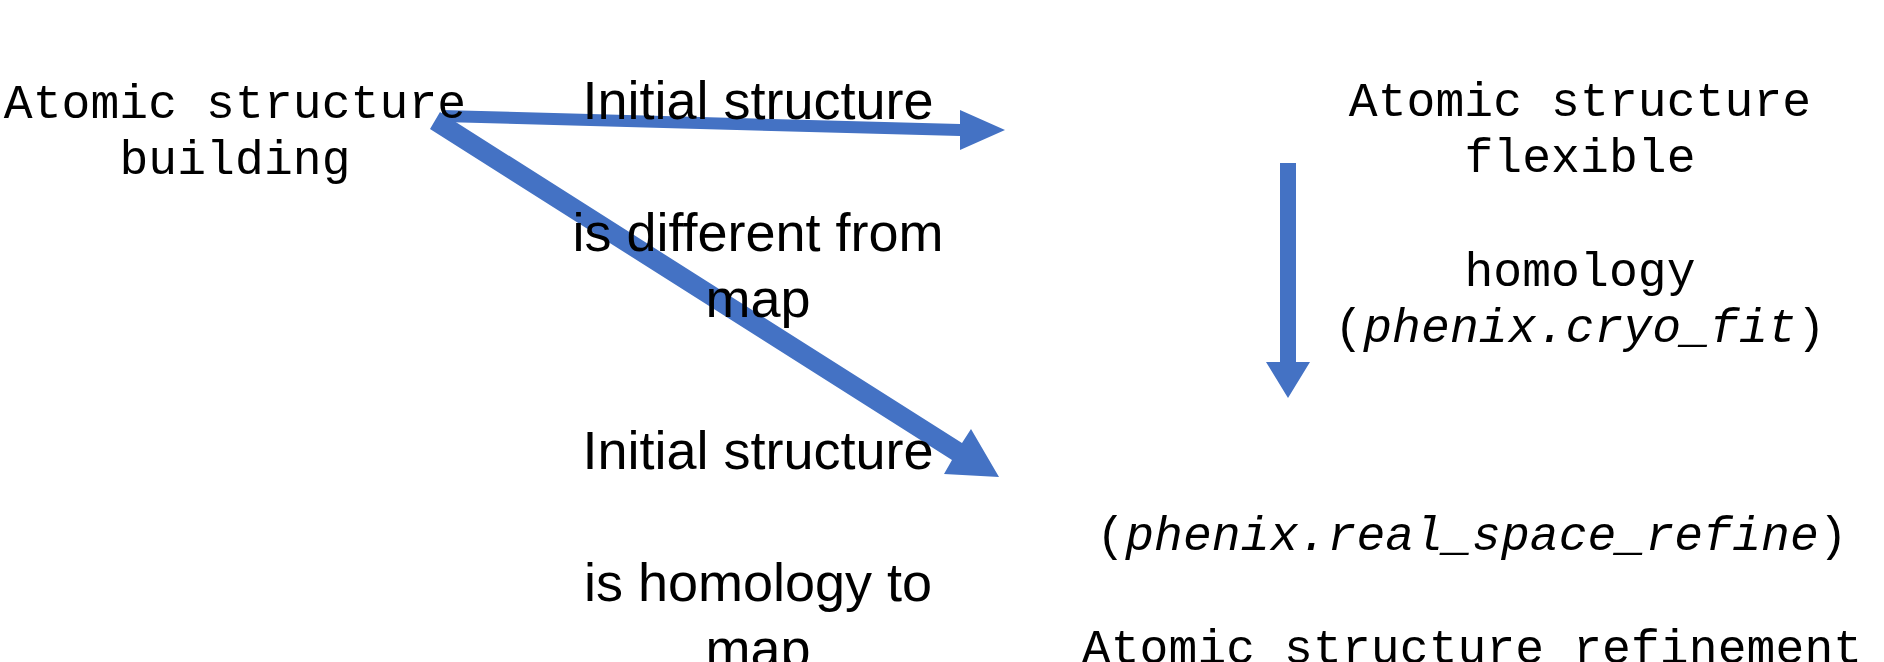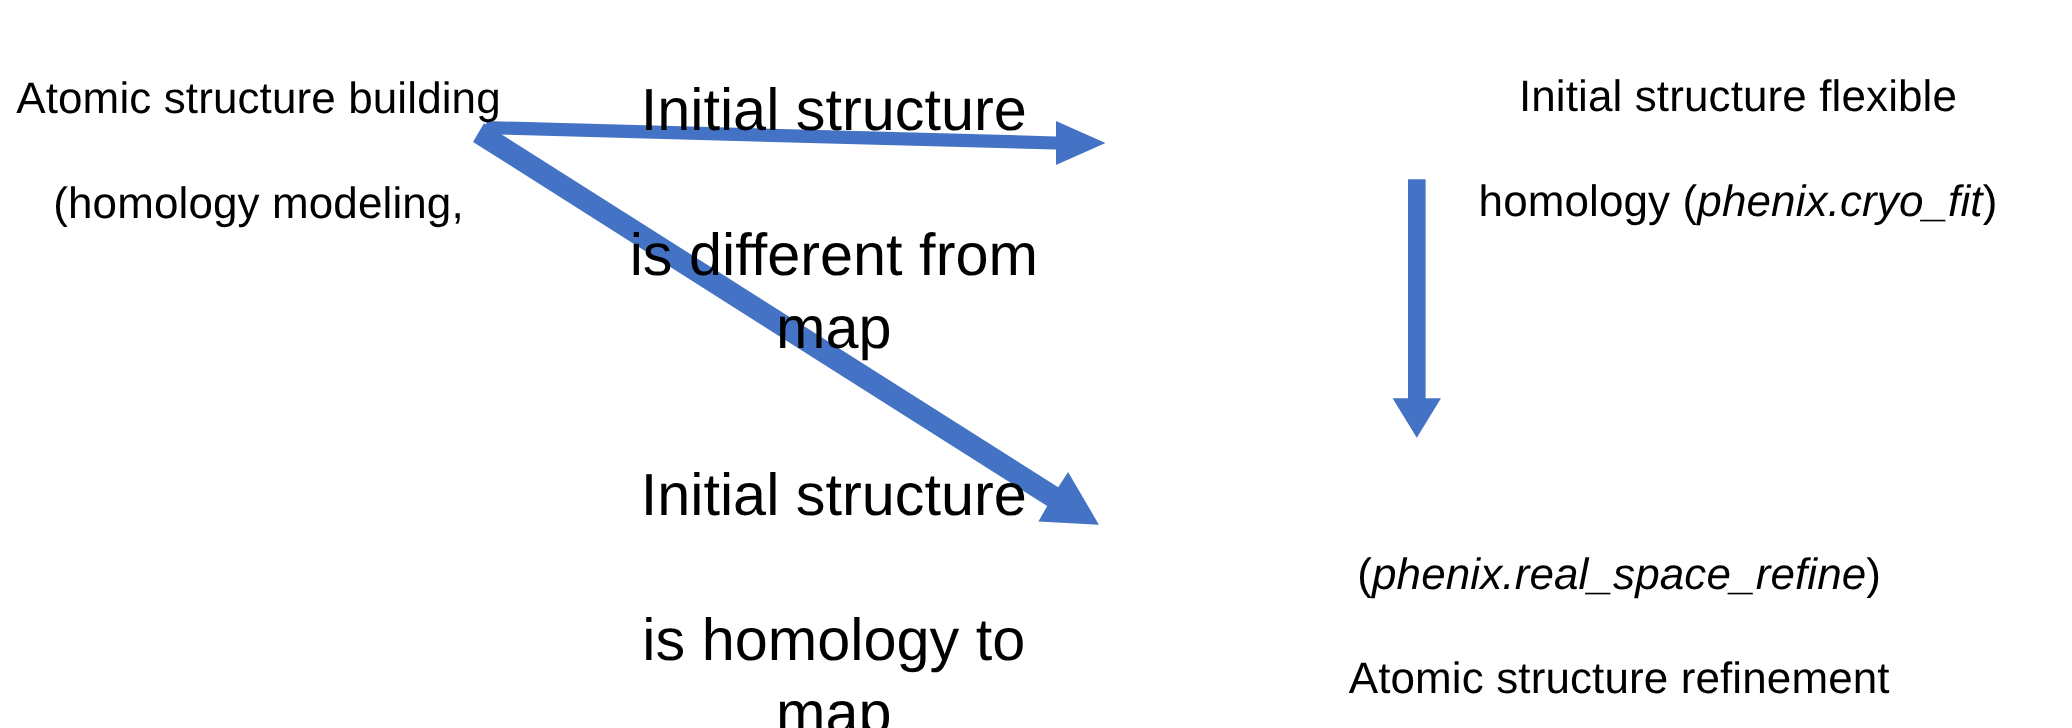--- a/index.html
+++ b/index.html
@@ -15,24 +15,25 @@
     position: relative;
     width: 1884px;
     height: 662px;
     background: #ffffff;
     overflow: hidden;
   }
   .node {
     position: absolute;
     text-align: center;
     line-height: 1.18;
-    font-size: 40px;
+    font-size: 48px;
     color: #000000;
     white-space: pre-line;
     letter-spacing: 0.1px;
+    font-family: Liberation Mono, monospace;
   }
   .edge-label {
     position: absolute;
     text-align: center;
     line-height: 1.22;
     font-size: 54px;
     color: #000000;
     white-space: pre-line;
   }
   .ital {
@@ -90,25 +91,24 @@
       <polygon points="440,112 962,443 971,429 999,477 944,474 952,460 430,129" fill="#4472c4"></polygon>
     </g>
 
     <g>
       <polygon points="1280,163 1296,163 1296,362 1310,362 1288,398 1266,362 1280,362" fill="#4472c4"></polygon>
     </g>
   </svg>
 
   <div class="node" id="node-building">
     <div>Atomic structure building</div>
-    <div>(homology modeling,</div>
   </div>
 
   <div class="node" id="node-flexible-fitting">
-    <div>Initial structure flexible</div>
+    <div>Atomic structure flexible</div>
     <div><span>homology (</span><span class="ital">phenix.cryo_fit</span><span>)</span></div>
   </div>
 
   <div class="node" id="node-refinement">
     <div><span>(</span><span class="ital">phenix.real_space_refine</span><span>)</span></div>
     <div>Atomic structure refinement</div>
   </div>
 
   <div class="edge-label" id="label-different">
     <div>Initial structure</div>

